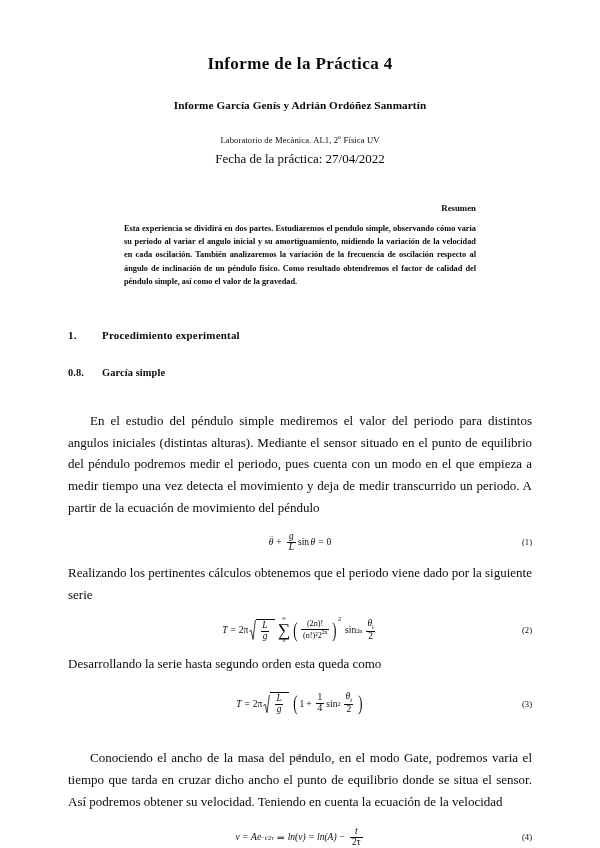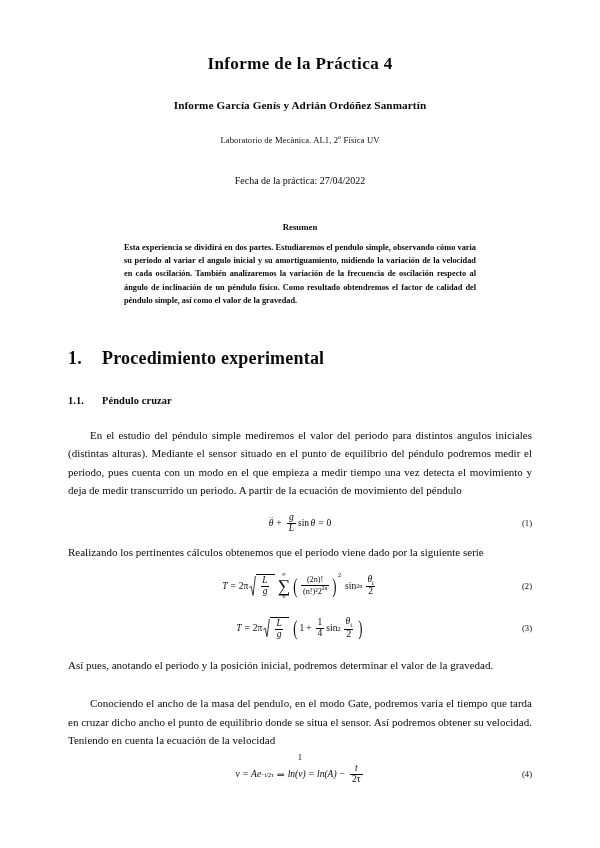--- a/index.html
+++ b/index.html
@@ -51,66 +51,66 @@
     font-size: 8.6px;
     margin-top: 22px;
     letter-spacing: 0.1px;
   }
   .affil .sup {
     font-size: 6.2px;
     vertical-align: super;
   }
   .date {
     text-align: center;
-    font-size: 10px;
-    margin-top: 30px;
+    font-size: 13px;
+    margin-top: 6px;
   }
 
   
   .abstract {
     margin: 36px auto 0 auto;
     width: 352px;
   }
   .abstract-title {
-    text-align: center;
+    text-align: right;
     font-size: 8.8px;
     font-weight: bold;
     margin-bottom: 9px;
   }
   .abstract-body {
     font-size: 8.3px;
     line-height: 1.62;
     text-align: justify;
     text-justify: inter-word;
     font-weight: bold;
   }
 
   
   h1.sec {
-    font-size: 18px;
+    font-size: 11px;
     font-weight: bold;
     margin: 40px 0 16px 0;
     letter-spacing: 0.2px;
     font-weight: bold;
   }
   h1.sec .num { display: inline-block; width: 34px; }
 
   h2.subsec {
     font-size: 10.4px;
     font-weight: bold;
     margin: 26px 0 0 0;
     letter-spacing: 0.1px;
   }
   h2.subsec .num { display: inline-block; width: 34px; }
 
   p.body {
-    font-size: 11px;
+    font-size: 13px;
     line-height: 1.68;
     text-align: justify;
-    margin: 20px 0 0 0;
+    margin: 32px 0 0 0;
   }
   p.body.indent { text-indent: 22px; }
   p.body.tight { margin-top: 9px; }
 
   
   .eqrow {
     position: relative;
     margin: 13px 0 0 0;
     min-height: 20px;
     display: flex;
@@ -227,21 +227,21 @@
 
     <div class="date">Fecha de la práctica: 27/04/2022</div>
 
     <div class="abstract">
       <div class="abstract-title">Resumen</div>
       <div class="abstract-body">Esta experiencia se dividirá en dos partes. Estudiaremos el pendulo simple, observando cómo varia su periodo al variar el angulo inicial y su amortiguamiento, midiendo la variación de la velocidad en cada oscilación. También analizaremos la variación de la frecuencia de oscilación respecto al ángulo de inclinación de un péndulo físico. Como resultado obtendremos el factor de calidad del péndulo simple, así como el valor de la gravedad.</div>
     </div>
 
     <h1 class="sec"><span class="num">1.</span><span>Procedimiento experimental</span></h1>
 
-    <h2 class="subsec"><span class="num">1.1.</span><span>Péndulo cruzar</span></h2>
+    <h2 class="subsec"><span class="num">0.8.</span><span>García simple</span></h2>
 
     <p class="body indent">En el estudio del péndulo simple mediremos el valor del periodo para distintos angulos iniciales (distintas alturas). Mediante el sensor situado en el punto de equilibrio del péndulo podremos medir el periodo, pues cuenta con un modo en el que empieza a medir tiempo una vez detecta el movimiento y deja de medir transcurrido un periodo. A partir de la ecuación de movimiento del péndulo</p>
 
     <div class="eqrow">
       <span class="eqbody">
         <span class="ddot"><span class="dots">··</span><i class="v">θ</i></span>
         <span class="opsp">+</span>
         <span class="frac">
           <span class="nu"><i class="v">g</i></span>
           <span class="de"><i class="v">L</i></span>
@@ -291,20 +291,21 @@
         <span style="padding-left:4px">sin</span>
           <sup class="ex">2n</sup>
         <span class="frac" style="margin-left:3px">
           <span class="nu"><i class="v">θ</i><sub class="ix">i</sub></span>
           <span class="de">2</span>
         </span>
       </span>
       <span class="eqnum">(2)</span>
     </div>
 
+    <p class="body tight">Desarrollando la serie hasta segundo orden esta queda como</p>
 
     <div class="eqrow" style="margin-top:17px">
       <span class="eqbody">
         <i class="v">T</i>
         <span class="opsp">=</span>
         <span>2π</span>
         <span class="sqrt">
           <span class="radical">
             <svg width="7" height="20" viewBox="0 0 7 20" aria-hidden="true">
                 <path d="M0.4 11.5 L2.1 10.2 L4.0 18.6 L6.4 1.0" fill="none" stroke="#0a0a0a" stroke-width="0.8"></path>
@@ -332,21 +333,20 @@
               <span class="nu"><i class="v">θ</i><sub class="ix">i</sub></span>
               <span class="de">2</span>
             </span>
           </span>
           <span class="pr">)</span>
         </span>
       </span>
       <span class="eqnum">(3)</span>
     </div>
 
-    <p class="body" style="margin-top:16px">Así pues, anotando el periodo y la posición inicial, podremos determinar el valor de la gravedad.</p>
 
     <p class="body indent">Conociendo el ancho de la masa del pendulo, en el modo Gate, podremos varia el tiempo que tarda en cruzar dicho ancho el punto de equilibrio donde se situa el sensor. Así podremos obtener su velocidad. Teniendo en cuenta la ecuación de la velocidad</p>
 
     <div class="eqrow" style="margin-top:14px">
       <span class="eqbody">
         <i class="v">v</i>
         <span class="opsp">=</span>
         <i class="v">A</i>
           <i class="v">e</i>
           <sup class="ex">−t/2τ</sup>

